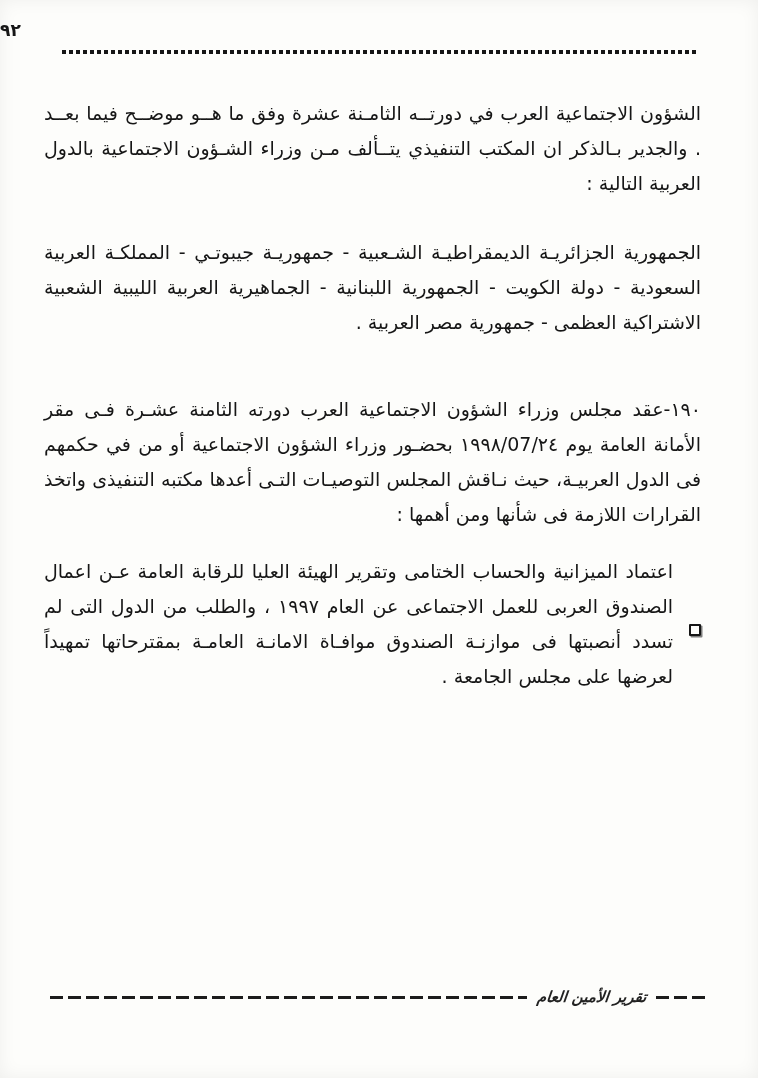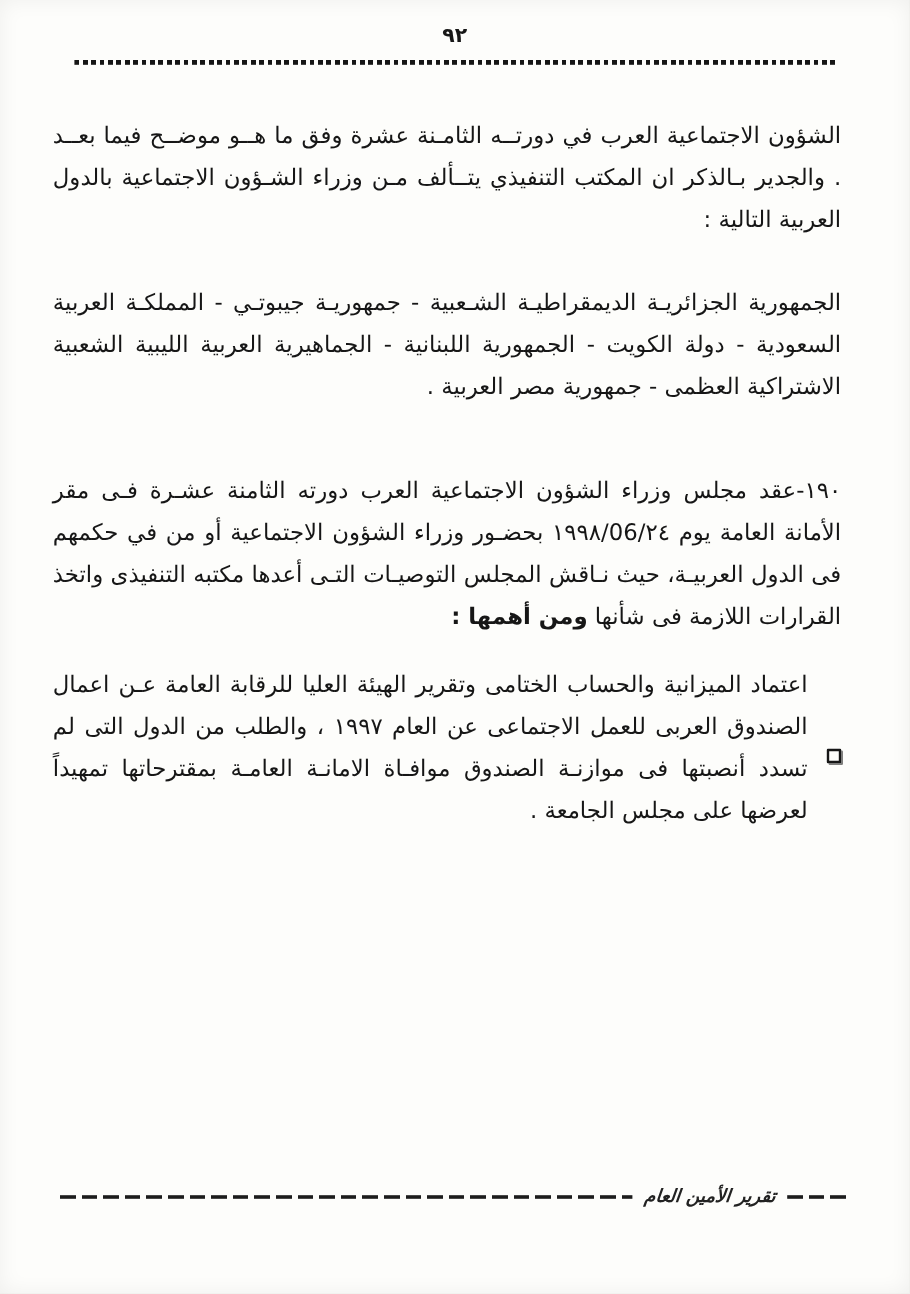--- a/index.html
+++ b/index.html
@@ -11,21 +11,20 @@
   .page {
     position: relative;
     width: 758px;
     height: 1078px;
     background: #fdfdfb;
     color: #161616;
     overflow: hidden;
     box-shadow: inset 0 0 18px rgba(0,0,0,0.06);
   }
   .page-number {
-    text-align: center;
     padding-top: 20px;
     font-size: 17px;
     font-weight: bold;
     letter-spacing: 2px;
   }
   .top-rule {
     margin: 10px 62px 0 62px;
     height: 4px;
     background: repeating-linear-gradient(90deg, #161616 0 4px, transparent 4px 7px);
   }
@@ -33,21 +32,21 @@
     direction: rtl;
     padding: 42px 57px 0 44px;
     font-size: 19px;
     line-height: 35px;
     text-align: justify;
     text-justify: inter-word;
   }
   .para { margin-bottom: 34px; }
   .para-countries { margin-bottom: 52px; }
   .para-item { margin-bottom: 22px; }
-  .bold { font-weight: bold; }
+  .bold { font-weight: normal; }
   .bullet {
     display: flex;
     align-items: center;
     margin-bottom: 26px;
   }
   .bullet-marker {
     flex: none;
     width: 12px;
     height: 12px;
     border: 2px solid #161616;
@@ -91,21 +90,21 @@
   <div class="page-number">٩٢</div>
 
   <div class="top-rule"></div>
 
   <div class="content">
 
     <p class="para">الشؤون الاجتماعية العرب في دورتــه الثامـنة عشرة وفق ما هــو موضــح فيما بعــد . والجدير بـالذكر ان المكتب التنفيذي يتــألف مـن وزراء الشـؤون الاجتماعية بالدول العربية التالية :</p>
 
     <p class="para para-countries">الجمهورية الجزائريـة الديمقراطيـة الشـعبية - جمهوريـة جيبوتـي - المملكـة العربية السعودية - دولة الكويت - الجمهورية اللبنانية - الجماهيرية العربية الليبية الشعبية الاشتراكية العظمى - جمهورية مصر العربية .</p>
 
-    <p class="para para-item"><span>١٩٠-</span><span>عقد مجلس وزراء الشؤون الاجتماعية العرب دورته الثامنة  عشـرة فـى مقر الأمانة العامة يوم ١٩٩٨/06/٢٤ بحضـور وزراء الشؤون الاجتماعية أو من في حكمهم فى الدول  العربيـة، حيث نـاقش المجلس التوصيـات التـى أعدها مكتبه التنفيذى واتخذ القرارات اللازمة فى شأنها </span><span class="bold">ومن أهمها :</span></p>
+    <p class="para para-item"><span>١٩٠-</span><span>عقد مجلس وزراء الشؤون الاجتماعية العرب دورته الثامنة  عشـرة فـى مقر الأمانة العامة يوم ١٩٩٨/07/٢٤ بحضـور وزراء الشؤون الاجتماعية أو من في حكمهم فى الدول  العربيـة، حيث نـاقش المجلس التوصيـات التـى أعدها مكتبه التنفيذى واتخذ القرارات اللازمة فى شأنها </span><span class="bold">ومن أهمها :</span></p>
 
     <div class="bullet">
       <span class="bullet-marker"></span>
       <p class="bullet-text">اعتماد الميزانية والحساب الختامى وتقرير الهيئة العليا للرقابة العامة عـن اعمال الصندوق العربى للعمل الاجتماعى عن العام ١٩٩٧ ، والطلب من الدول التى لم تسدد أنصبتها فى موازنـة الصندوق موافـاة الامانـة العامـة بمقترحاتها تمهيداً لعرضها على مجلس الجامعة .</p>
     </div>
 
 
   </div>
 
   <div class="footer">

